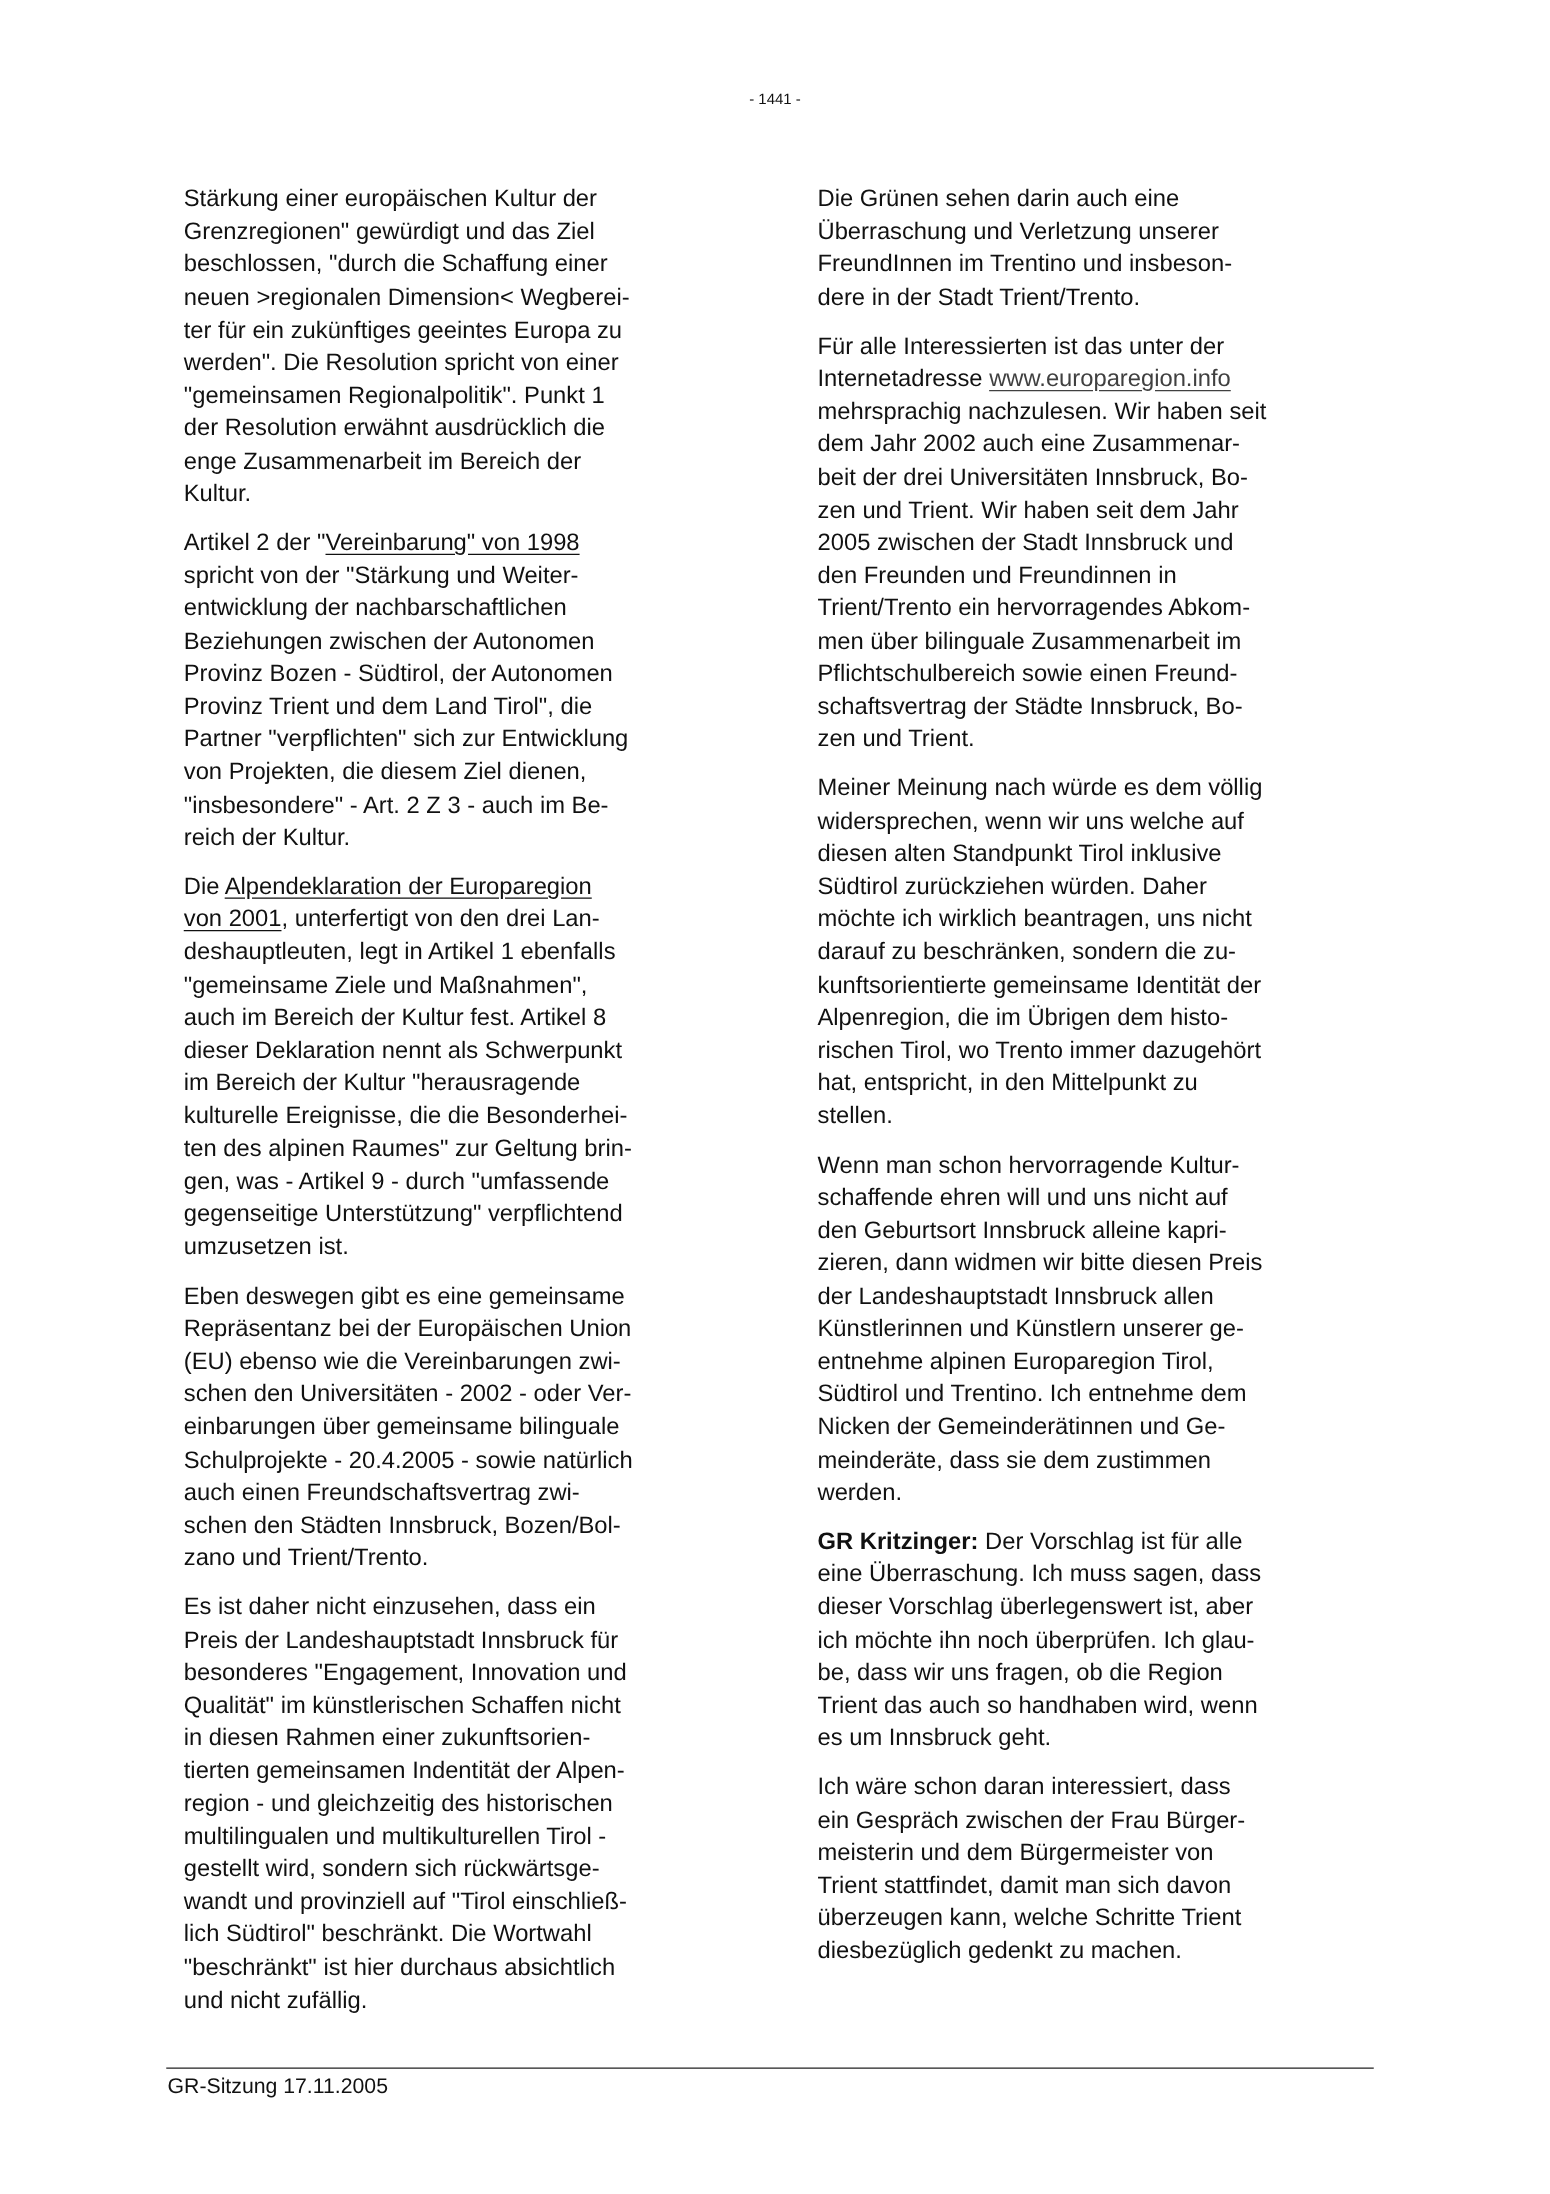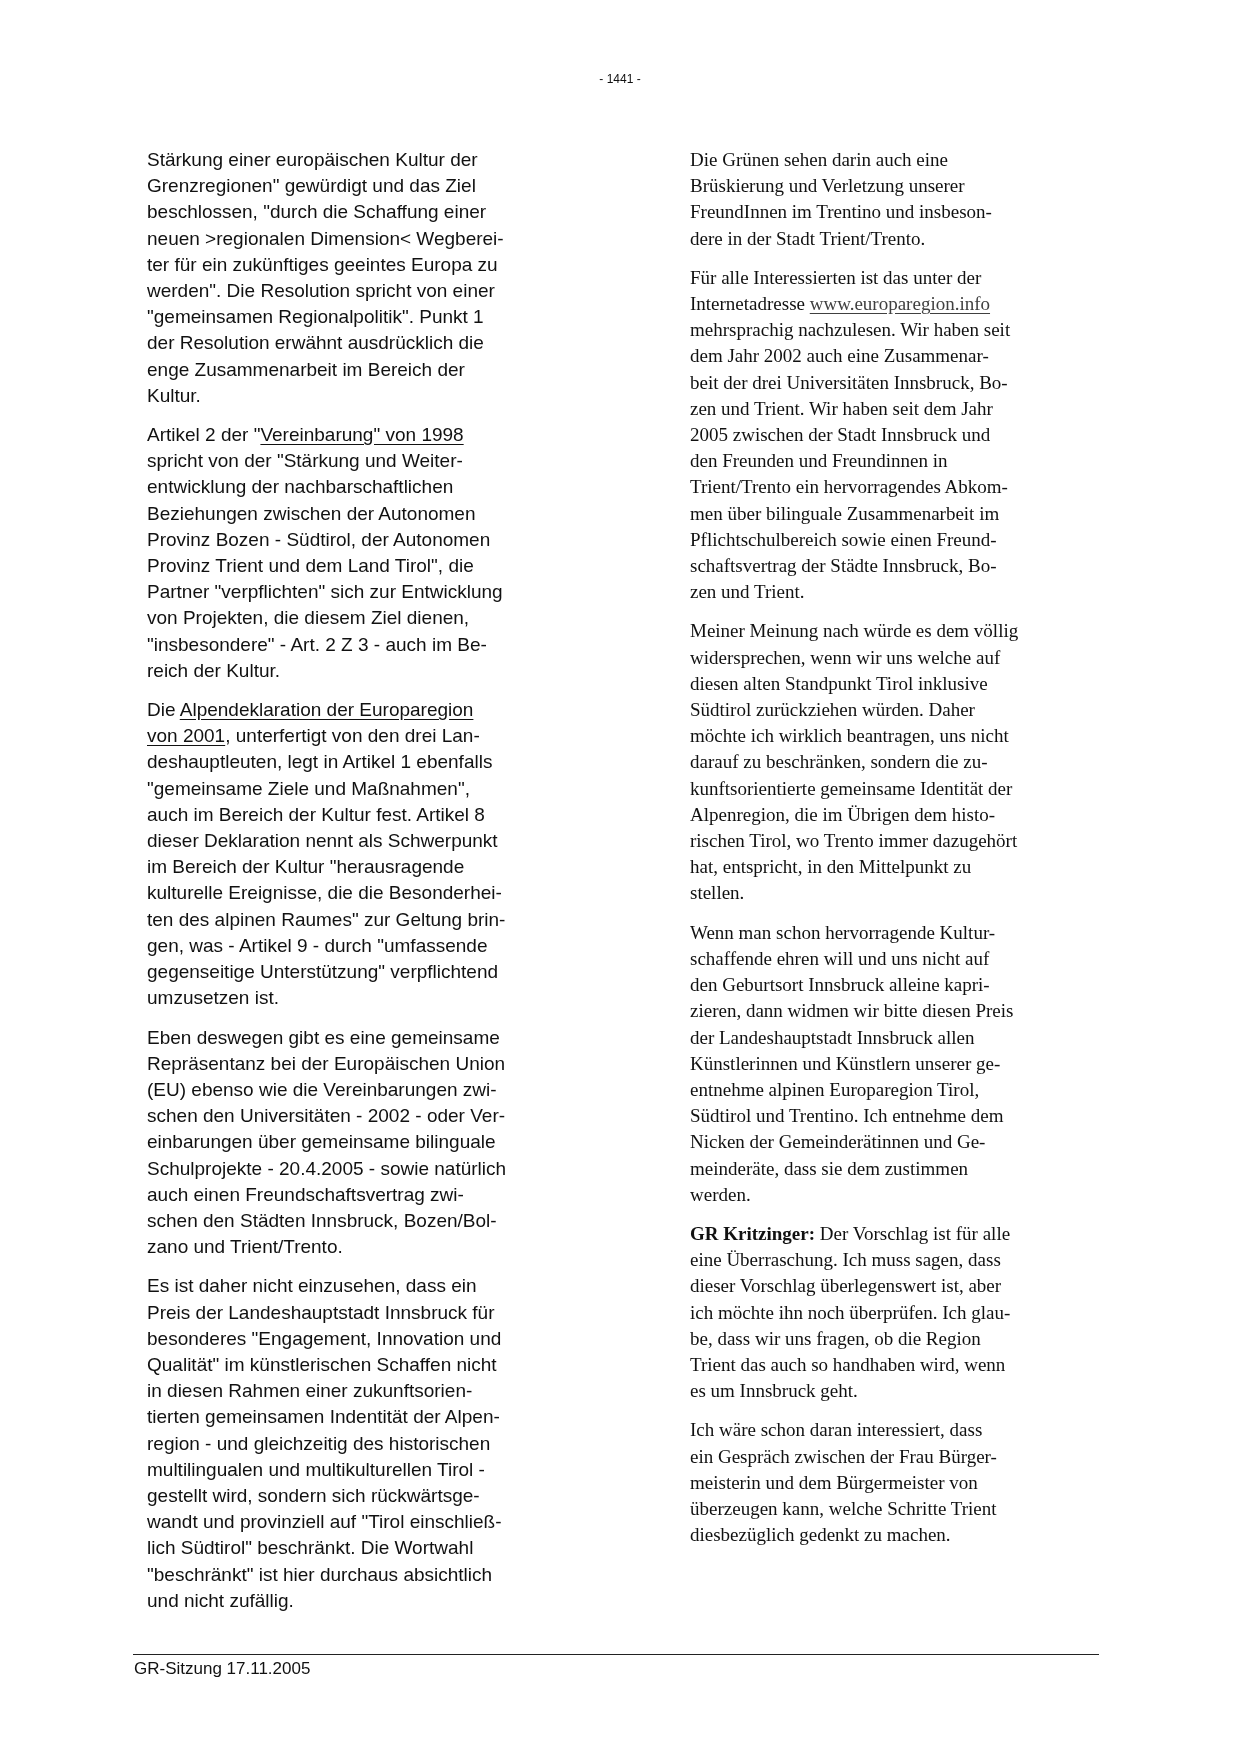--- a/index.html
+++ b/index.html
@@ -2,21 +2,21 @@
 <html><head>
 <meta charset="utf-8">
 <style>
   html, body { margin: 0; padding: 0; background: #ffffff; }
   body { width: 1240px; height: 1755px; position: relative; overflow: hidden;
          font-family: "Liberation Sans", sans-serif; color: #111111; }
   .page-number { position: absolute; top: 72px; left: 0; width: 1240px; text-align: center;
                  font-size: 12px; }
   .col { position: absolute; top: 147px; font-size: 19px; line-height: 26.2px; }
   .col-left { left: 147px; width: 450px; }
-  .col-right { left: 690px; width: 450px; font-family: Liberation Serif, serif; }
+  .col-right { left: 654px; width: 450px; }
   .para { margin: 0 0 13px 0; }
   .line { display: block; white-space: pre; }
   .ul { text-decoration: underline; text-underline-offset: 3px; }
   .link { color: #404040; text-decoration: underline; text-underline-offset: 3px; }
   .speaker { font-weight: bold; }
   .footer-rule { position: absolute; left: 133px; width: 966px; top: 1654px; height: 0;
                  border-top: 1.5px solid #222; }
   .footer-text { position: absolute; left: 134px; top: 1659px; font-size: 17px; }
 </style>
 </head>
@@ -73,21 +73,21 @@
       <span class="line">wandt und provinziell auf "Tirol einschließ-</span>
       <span class="line">lich Südtirol" beschränkt. Die Wortwahl</span>
       <span class="line">"beschränkt" ist hier durchaus absichtlich</span>
       <span class="line">und nicht zufällig.</span>
     </p>
 </div>
 
 <div class="col col-right">
   <p class="para">
       <span class="line">Die Grünen sehen darin auch eine</span>
-      <span class="line">Brüskierung und Verletzung unserer</span>
+      <span class="line">Überraschung und Verletzung unserer</span>
       <span class="line">FreundInnen im Trentino und insbeson-</span>
       <span class="line">dere in der Stadt Trient/Trento.</span>
     </p>
 
   <p class="para">
     <span class="line">Für alle Interessierten ist das unter der</span>
     <span class="line"><span>Internetadresse </span><a class="link">www.europaregion.info</a></span>
     <span><span class="line">mehrsprachig nachzulesen. Wir haben seit</span><span class="line">dem Jahr 2002 auch eine Zusammenar-</span><span class="line">beit der drei Universitäten Innsbruck, Bo-</span><span class="line">zen und Trient. Wir haben seit dem Jahr</span><span class="line">2005 zwischen der Stadt Innsbruck und</span><span class="line">den Freunden und Freundinnen in</span><span class="line">Trient/Trento ein hervorragendes Abkom-</span><span class="line">men über bilinguale Zusammenarbeit im</span><span class="line">Pflichtschulbereich sowie einen Freund-</span><span class="line">schaftsvertrag der Städte Innsbruck, Bo-</span><span class="line">zen und Trient.</span></span>
   </p>
 
@@ -120,19 +120,20 @@
 
   <p class="para">
     <span class="line"><span class="speaker">GR Kritzinger:</span><span> Der Vorschlag ist für alle</span></span>
     <span><span class="line">eine Überraschung. Ich muss sagen, dass</span><span class="line">dieser Vorschlag überlegenswert ist, aber</span><span class="line">ich möchte ihn noch überprüfen. Ich glau-</span><span class="line">be, dass wir uns fragen, ob die Region</span><span class="line">Trient das auch so handhaben wird, wenn</span><span class="line">es um Innsbruck geht.</span></span>
   </p>
 
   <p class="para">
       <span class="line">Ich wäre schon daran interessiert, dass</span>
       <span class="line">ein Gespräch zwischen der Frau Bürger-</span>
       <span class="line">meisterin und dem Bürgermeister von</span>
+      <span class="line">Trient stattfindet, damit man sich davon</span>
       <span class="line">überzeugen kann, welche Schritte Trient</span>
       <span class="line">diesbezüglich gedenkt zu machen.</span>
     </p>
 </div>
 
 <div class="footer-rule"></div>
 <div class="footer-text">GR-Sitzung 17.11.2005</div>
 
 </body></html>

